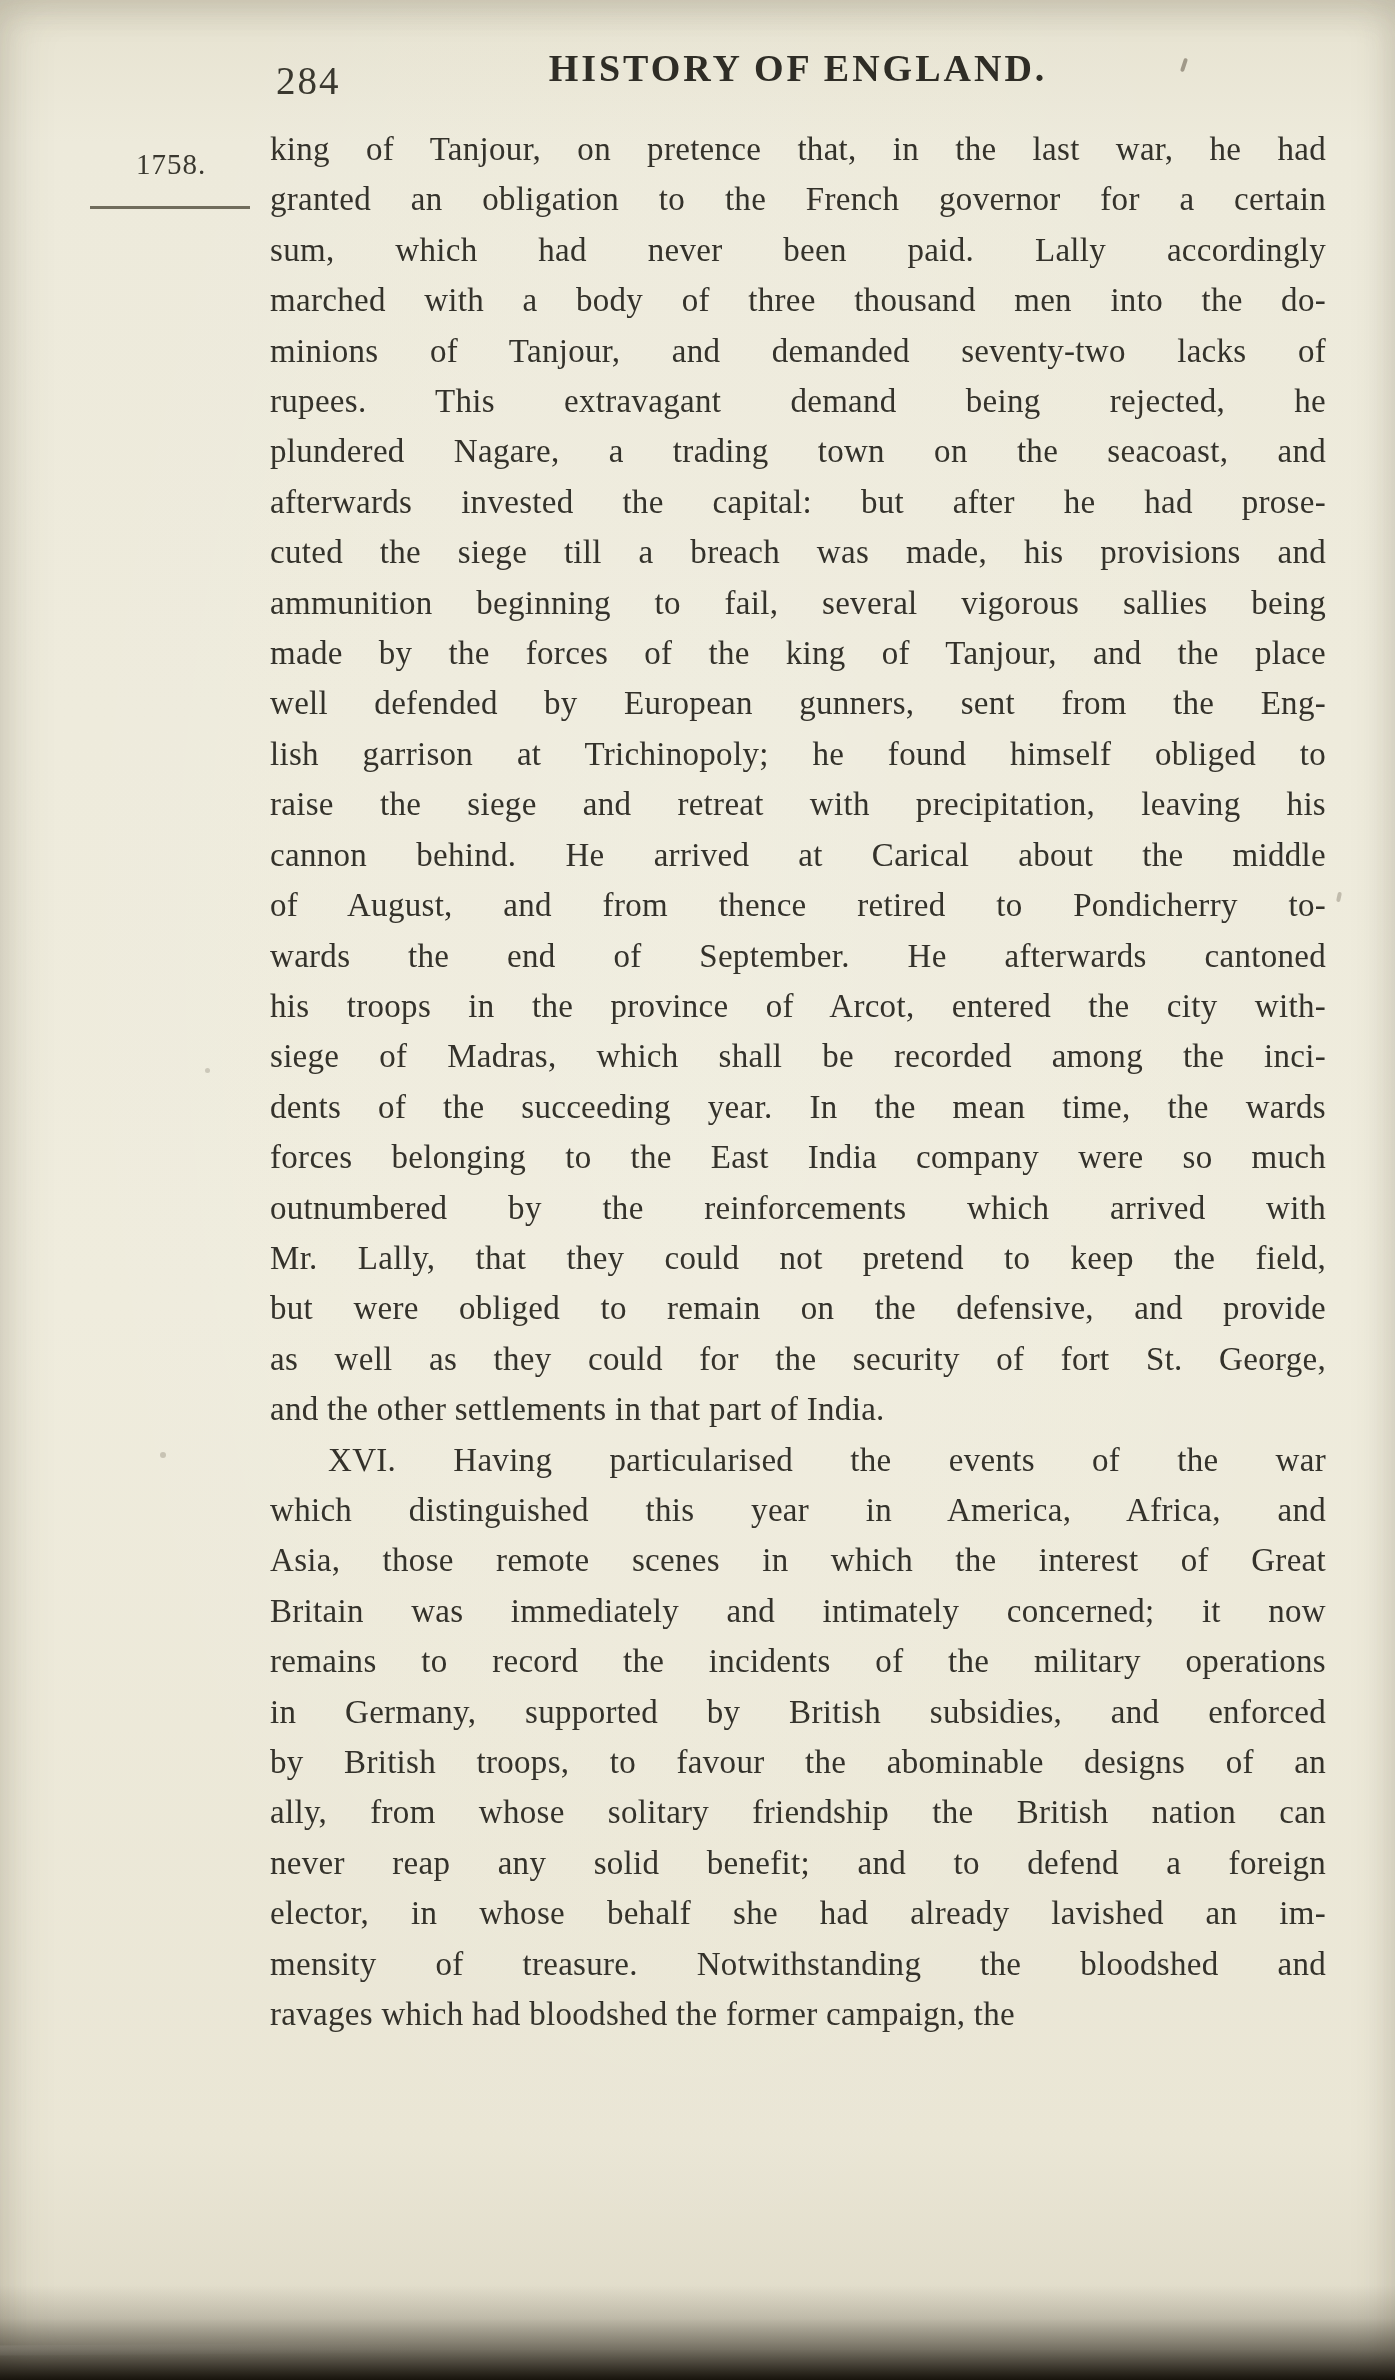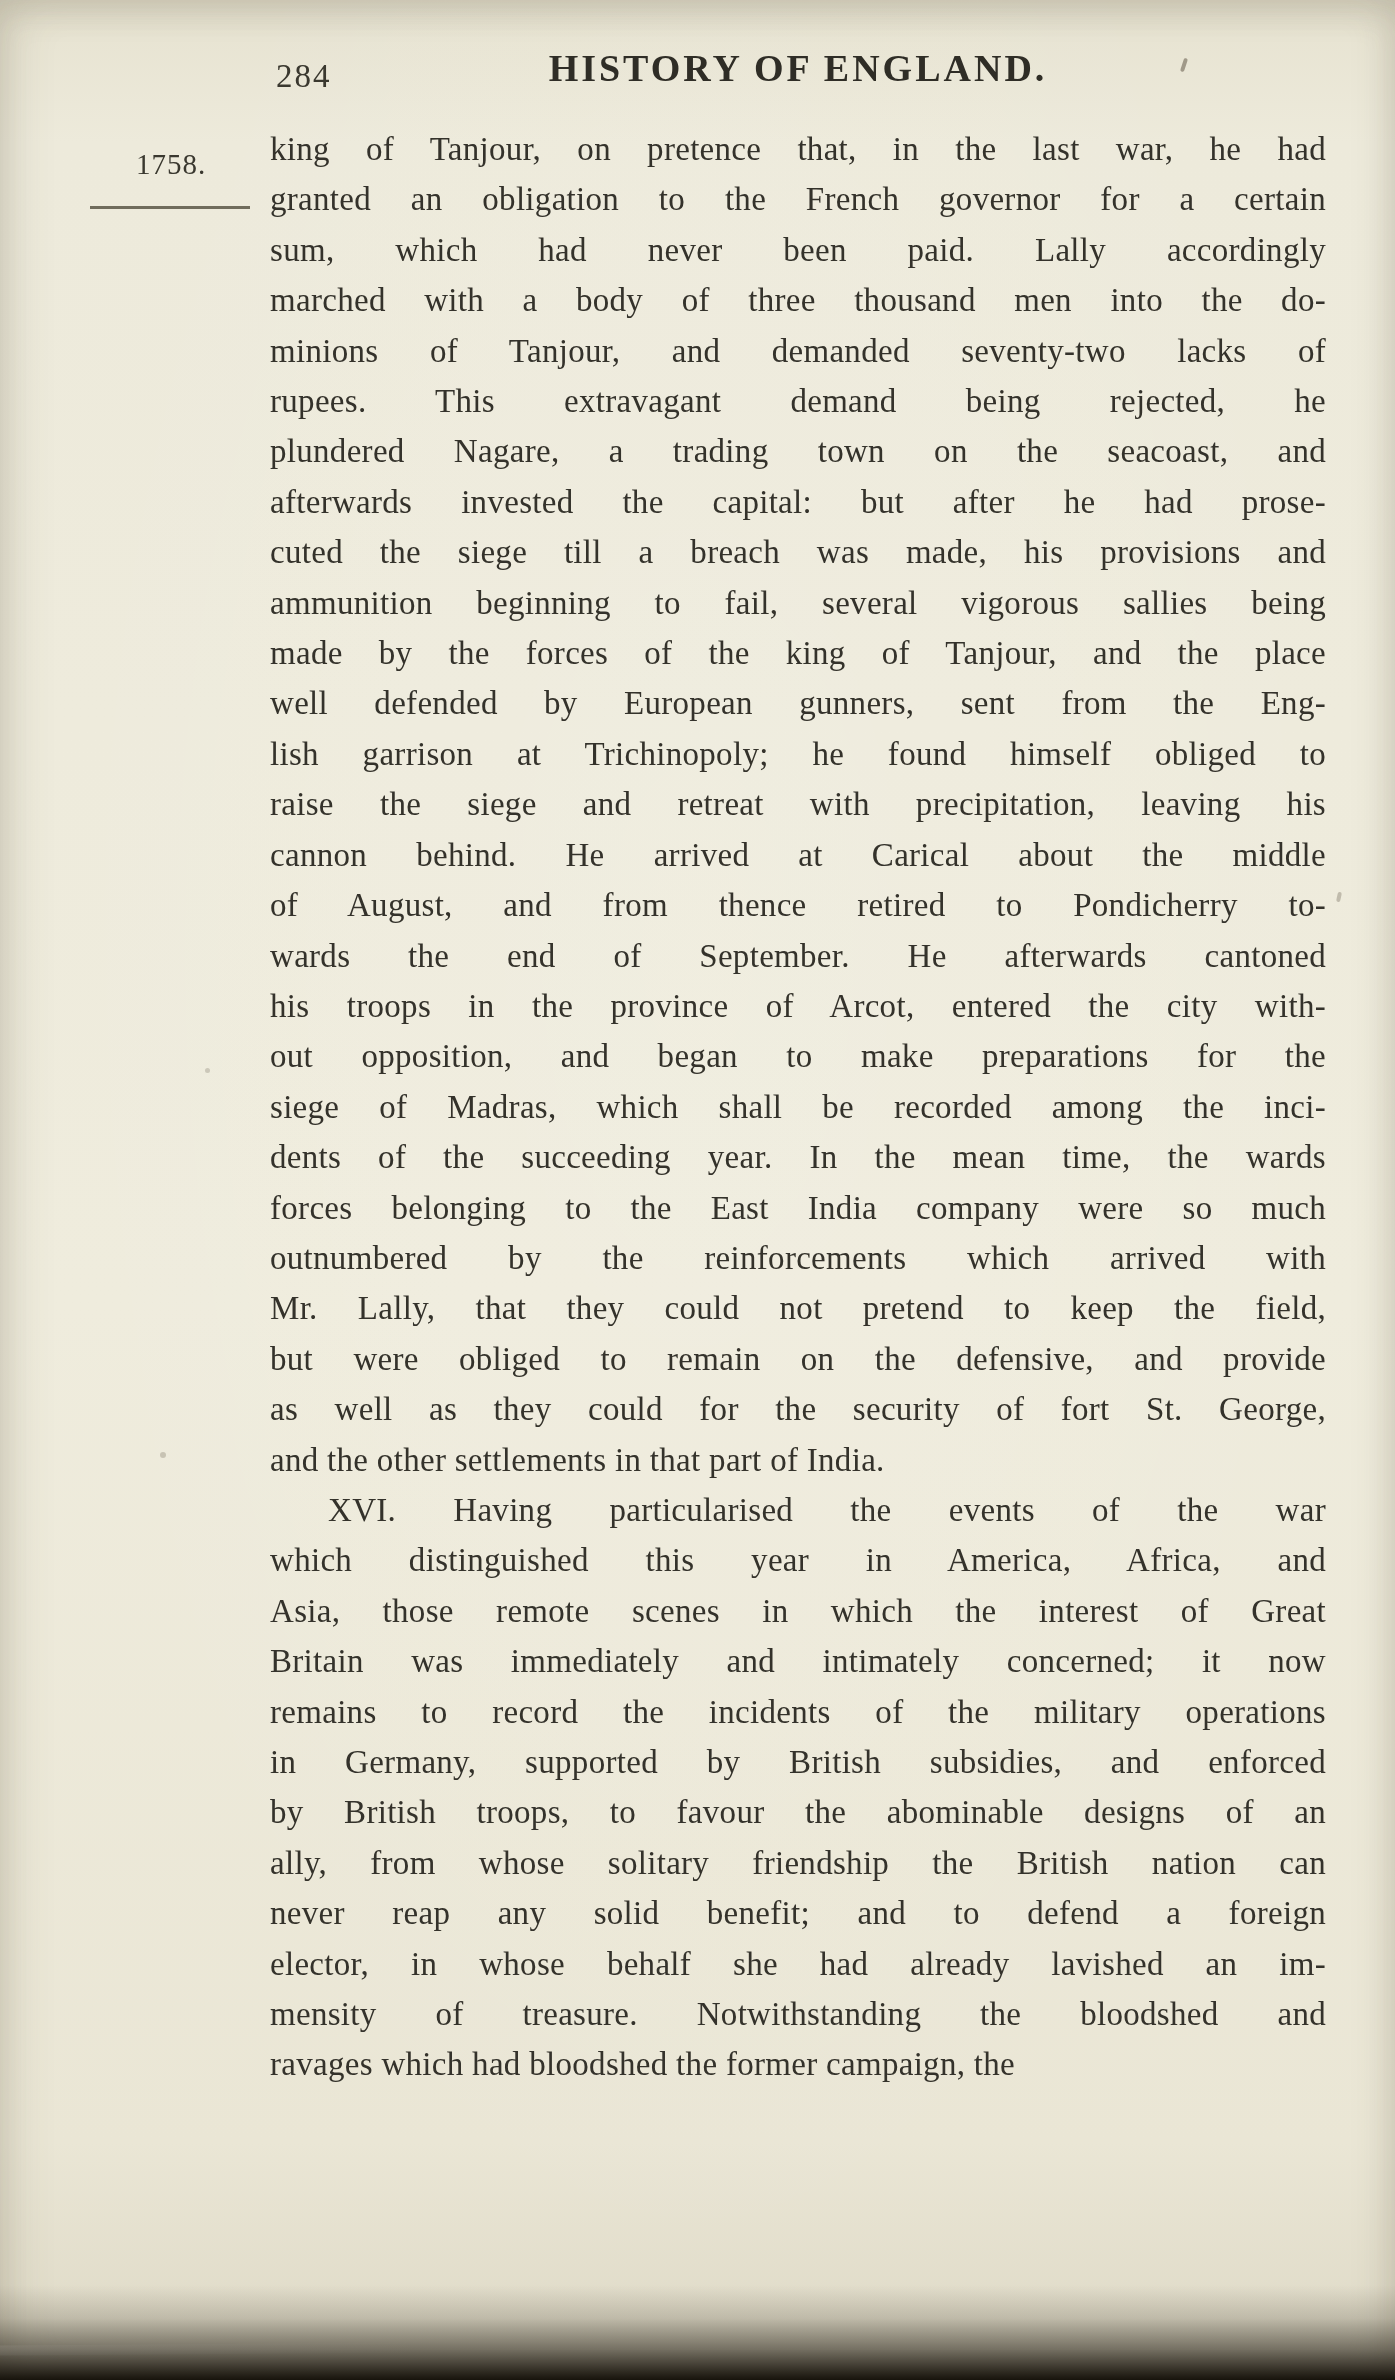--- a/index.html
+++ b/index.html
@@ -11,21 +11,21 @@
       radial-gradient(ellipse at 50% 40%, rgba(255,255,255,0.10), rgba(0,0,0,0) 70%),
       linear-gradient(180deg,#e6e2d0 0%,#edeadb 6%,#efecdd 55%,#eae6d5 90%,#ddd8c5 100%);
     overflow:hidden;
     font-family:"Liberation Serif","DejaVu Serif",serif;
     color:#33312a;
     box-shadow:inset 18px 0 40px rgba(90,80,60,0.12), inset -14px 0 34px rgba(90,80,60,0.10), inset 0 16px 30px rgba(90,80,60,0.10);
   }
   .header-row{position:absolute;top:46px;left:270px;width:1056px;height:60px;}
   .page-number{
     position:absolute;left:6px;top:12px;
-    font-size:33px;letter-spacing:2px;color:#3a382f;
+    font-size:39px;letter-spacing:2px;color:#3a382f;
   }
   .running-title{
     text-align:center;
     font-size:38px;font-weight:bold;letter-spacing:3px;
     color:#2f2d26;
   }
   .margin-year{
     position:absolute;left:136px;top:148px;
     font-size:29px;letter-spacing:1px;color:#3a382f;
   }
@@ -81,21 +81,20 @@
       <div class="line">cuted the siege till a breach was made, his provisions and</div>
       <div class="line">ammunition beginning to fail, several vigorous sallies being</div>
       <div class="line">made by the forces of the king of Tanjour, and the place</div>
       <div class="line">well defended by European gunners, sent from the Eng-</div>
       <div class="line">lish garrison at Trichinopoly; he found himself obliged to</div>
       <div class="line">raise the siege and retreat with precipitation, leaving his</div>
       <div class="line">cannon behind. He arrived at Carical about the middle</div>
       <div class="line">of August, and from thence retired to Pondicherry to-</div>
       <div class="line">wards the end of September. He afterwards cantoned</div>
       <div class="line">his troops in the province of Arcot, entered the city with-</div>
-      <div class="line">out opposition, and began to make preparations for the</div>
       <div class="line">siege of Madras, which shall be recorded among the inci-</div>
       <div class="line">dents of the succeeding year. In the mean time, the wards</div>
       <div class="line">forces belonging to the East India company were so much</div>
       <div class="line">outnumbered by the reinforcements which arrived with</div>
       <div class="line">Mr. Lally, that they could not pretend to keep the field,</div>
       <div class="line">but were obliged to remain on the defensive, and provide</div>
       <div class="line">as well as they could for the security of fort St. George,</div>
       <div class="line last">and the other settlements in that part of India.</div>
       <div class="line indent">XVI. Having particularised the events of the war</div>
       <div class="line">which distinguished this year in America, Africa, and</div>

